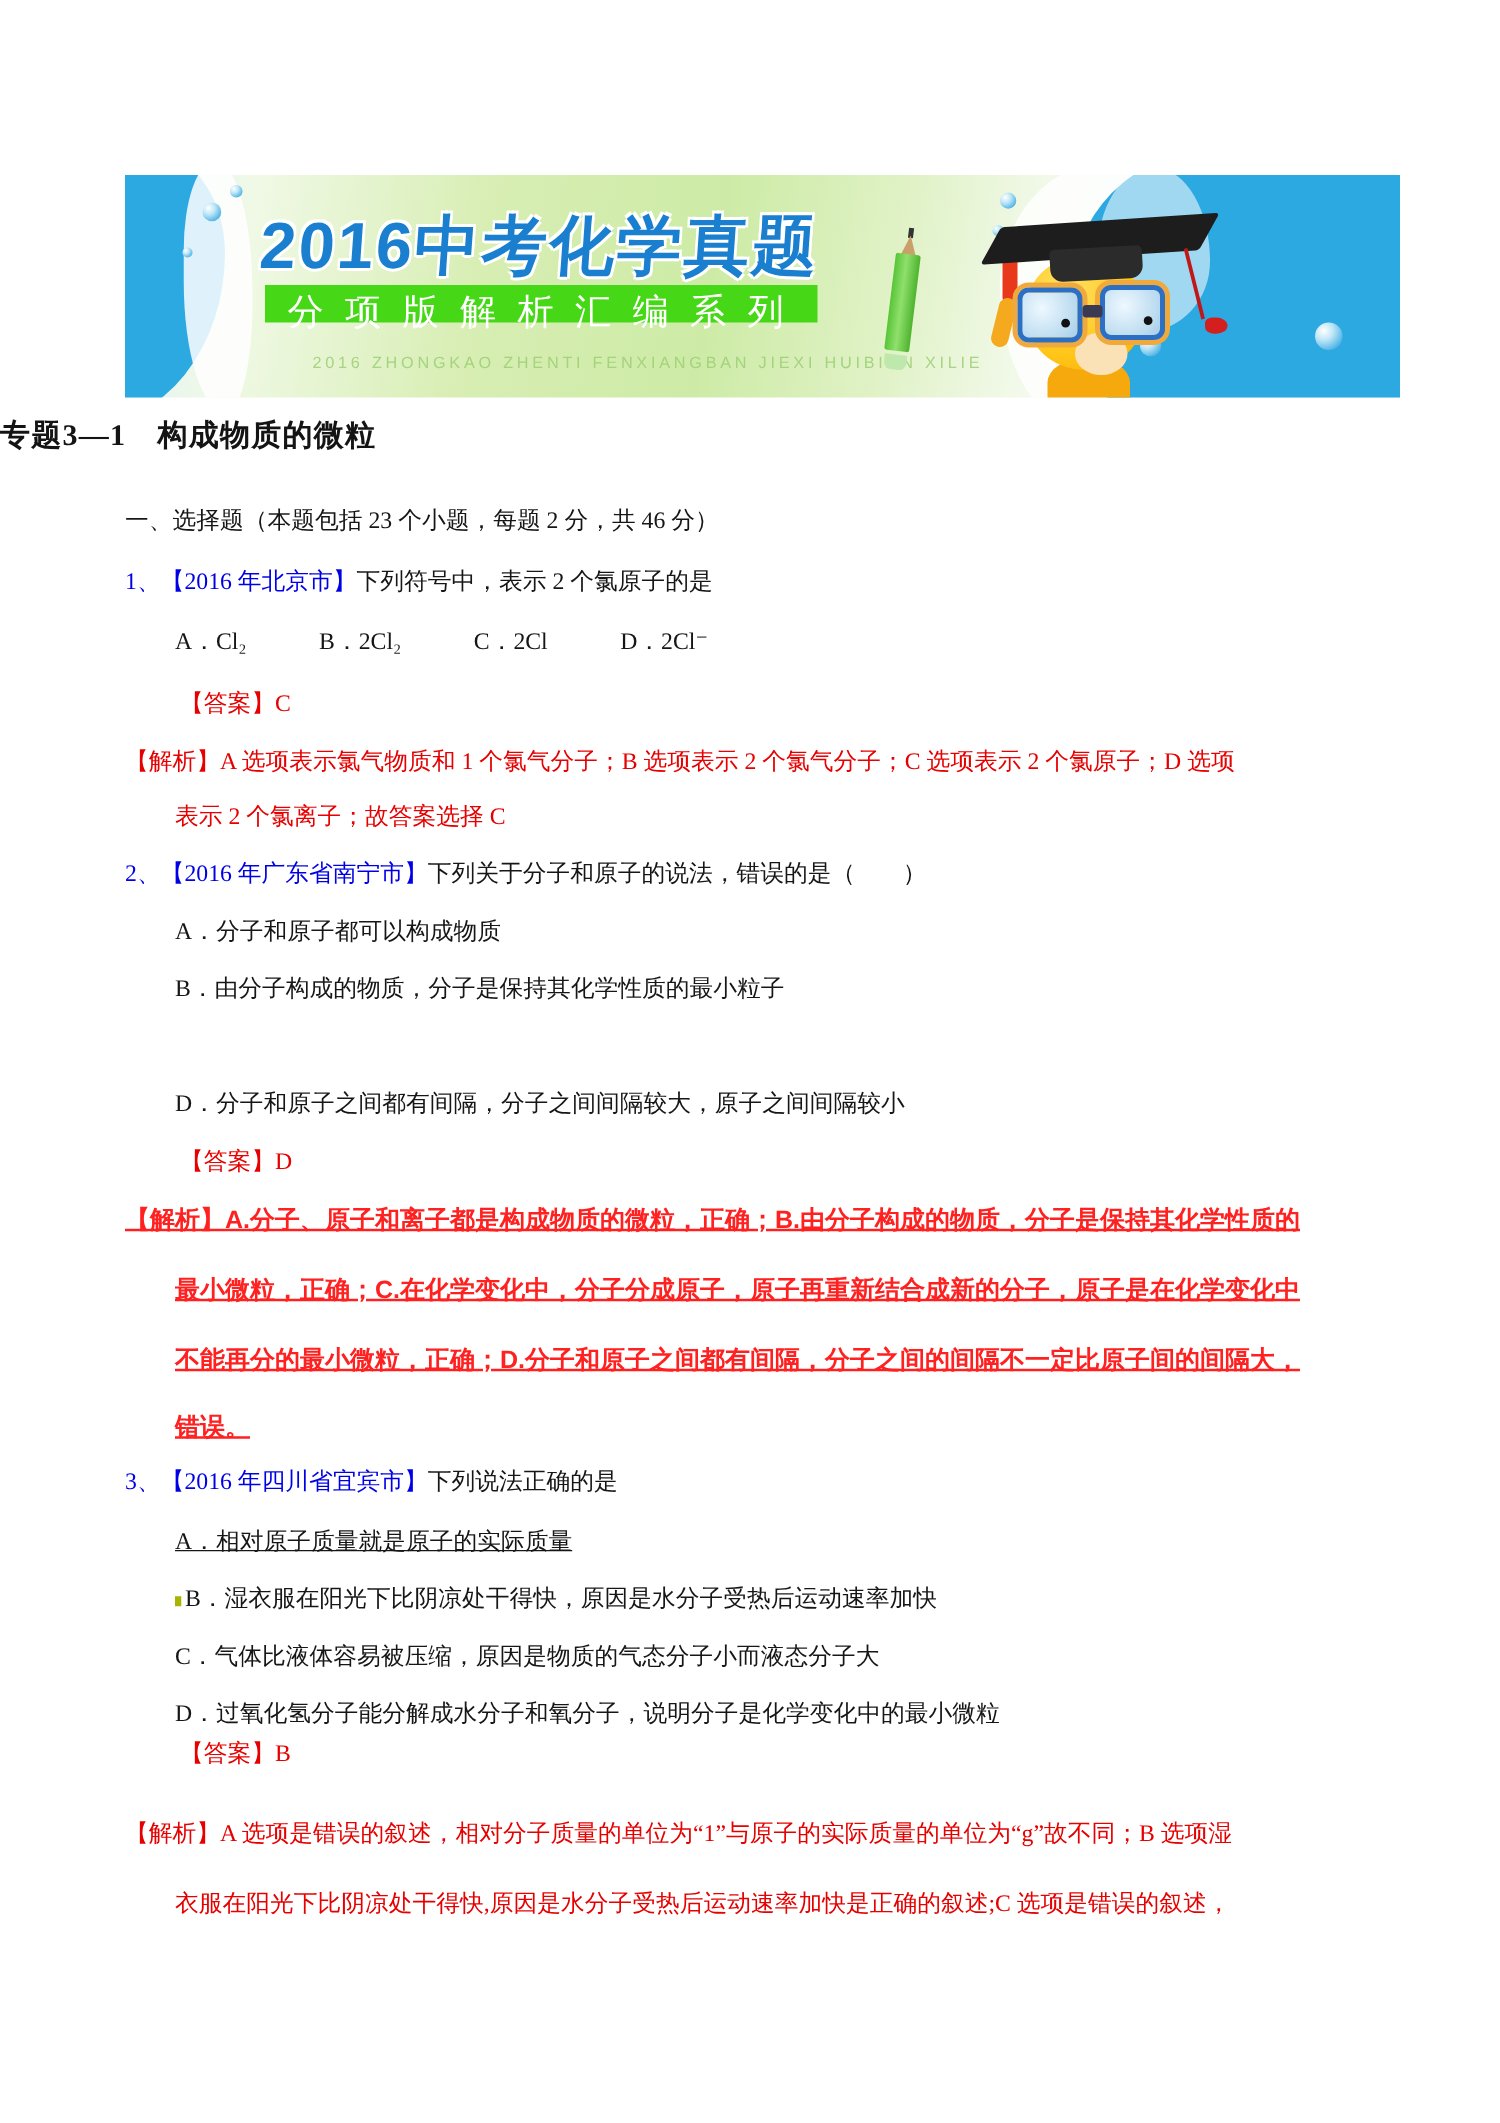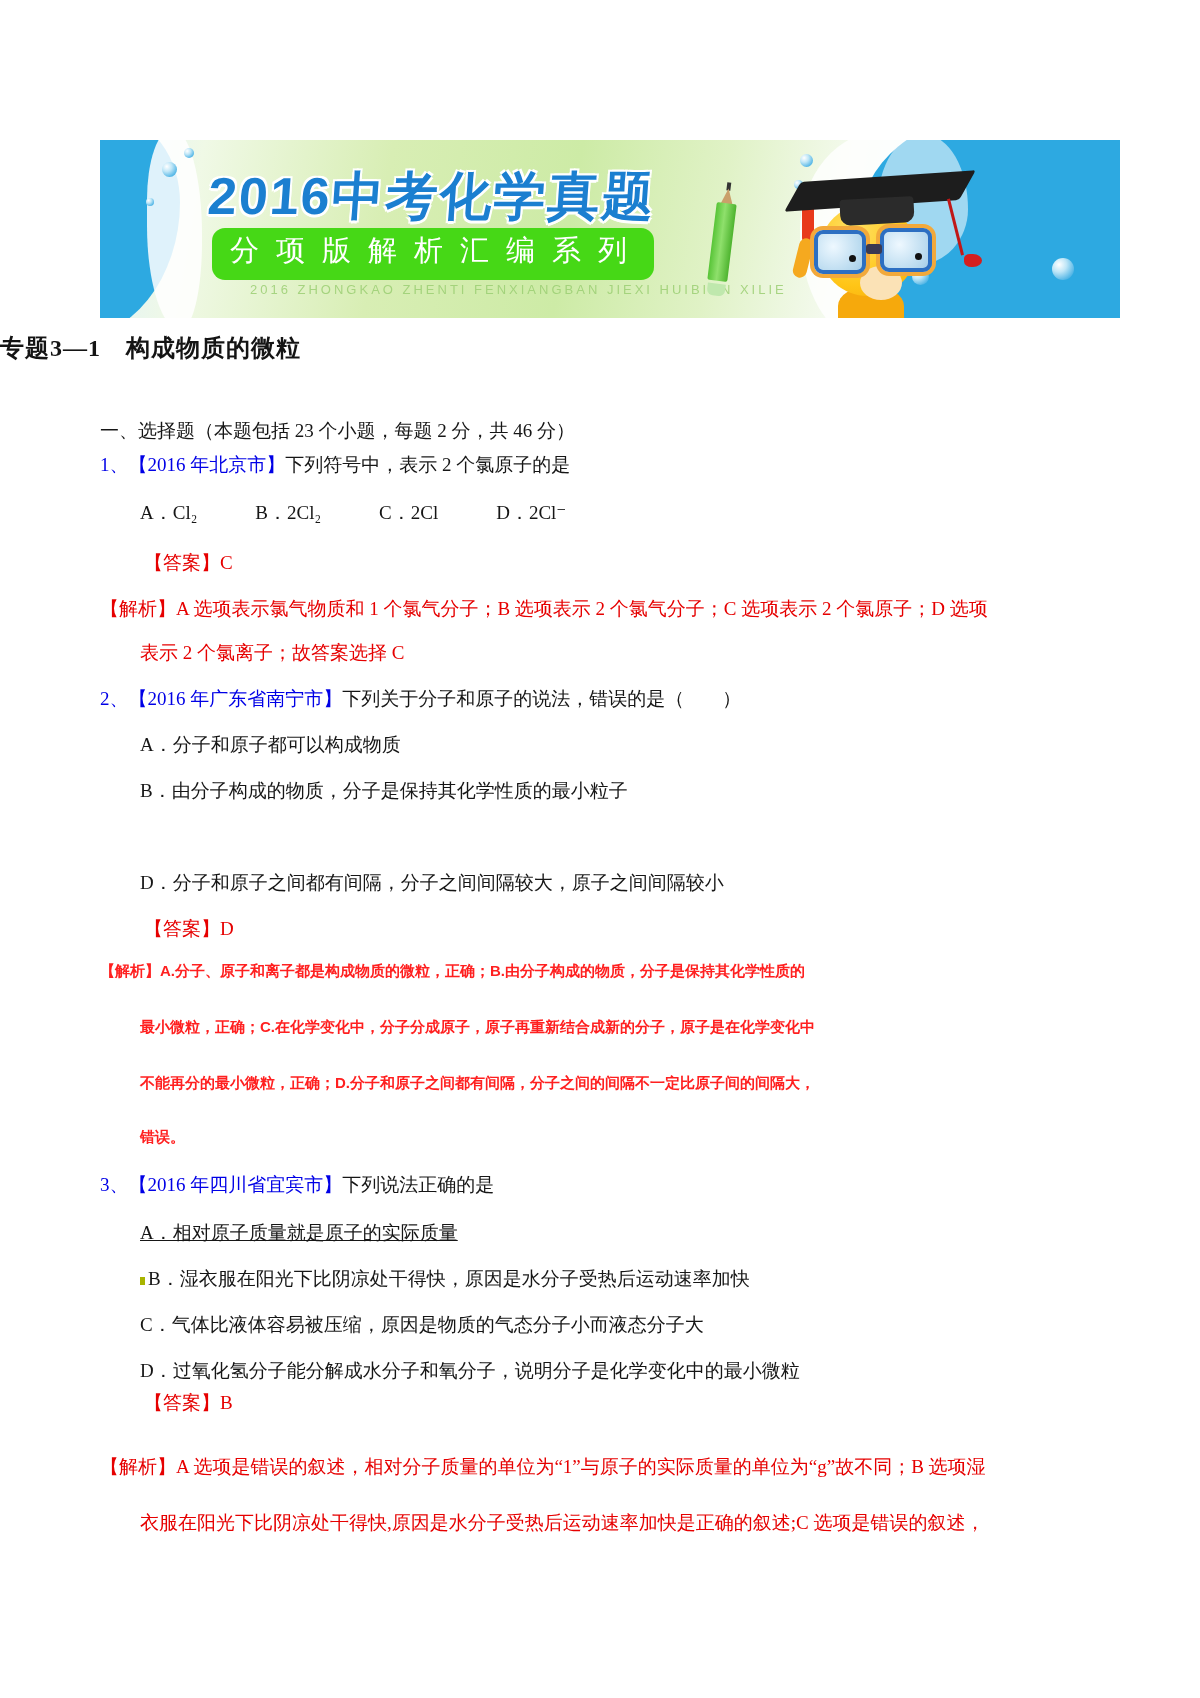--- a/index.html
+++ b/index.html
@@ -46,24 +46,24 @@
   }
   .banner-title {
     position:absolute; left:108px; top:22px; width:640px;
     font-family:"Liberation Sans","DejaVu Sans",sans-serif;
     font-weight:bold; font-size:52px; letter-spacing:2px;
     color:var(--title_blue); transform:skewX(-4deg);
     text-shadow:-2px -2px 0 #fff, 2px -2px 0 #fff, -2px 2px 0 #fff, 2px 2px 0 #fff, 0 3px 0 #fff;
     white-space:nowrap;
   }
   .banner-band {
-    position:absolute; left:112px; top:88px; height:52px; line-height:44px;
+    position:absolute; left:112px; top:88px; height:30px; line-height:44px;
     padding:0 10px 0 18px; background:var(--band_green);
     font-family:"Liberation Sans","DejaVu Sans",sans-serif;
-    font-size:29px; color:#ffffff; letter-spacing:17px; white-space:nowrap;border-radius:13px;
+    font-size:29px; color:#ffffff; letter-spacing:17px; white-space:nowrap;
   }
   .banner-watermark {
     position:absolute; left:150px; top:142px;
     font-family:"Liberation Sans","DejaVu Sans",sans-serif;
     font-size:13px; letter-spacing:3px; color:#9ccf74; opacity:.85; white-space:nowrap;
   }
   
   .pencil { position:absolute; left:612px; top:48px; width:20px; height:108px; transform:rotate(7deg); }
   .pencil .tip  { position:absolute; top:0; left:4px; width:0; height:0;
                   border-left:6px solid transparent; border-right:6px solid transparent;
@@ -105,22 +105,23 @@
   .doc-title {
     position:absolute; left:0; top:332px; width:100%; 
     font-size:24px; font-weight:bold; color:#141414; letter-spacing:1px;
   }
   .line { position:absolute; left:100px; font-size:19px; color:#161616; white-space:nowrap; }
   .indent { left:140px; }
   .blue { color:var(--question_blue); }
   .red  { color:var(--answer_red);margin-left:44px; }
   .ana  { color:var(--answer_red); }
   .ana-bold {
-    color:var(--analysis_red); font-weight:bold; font-size:15px;
-    font-family:"Liberation Sans","DejaVu Sans",sans-serif;
+    color:var(--analysis_red); font-weight:bold; font-size:20px;
+    font-family:"Liberation Sans","DejaVu Sans",sans-serif;
+    text-decoration:underline;
   }
   .opts-inline span.opt { display:inline-block; margin-right:58px;text-align:right; }
   .premark { display:inline-block; width:5px; height:8px; margin-right:3px; background:#a8b400; vertical-align:baseline; }
 </style>
 </head>
 <body>
 
 <div class="page">
 
   <div class="banner">
@@ -157,21 +158,21 @@
           <div class="pupil"></div>
         </div>
       <div class="goggle right">
           <div class="pupil"></div>
         </div>
       <div class="goggle-bridge"></div>
     </div>
   </div>
 
   <div class="doc-title">专题3—1　构成物质的微粒</div>
-  <div class="line" style="top:418px;">一、选择题（本题包括 23 个小题，每题 2 分，共 46 分）</div>
+  <div class="line" style="top:403px;">一、选择题（本题包括 23 个小题，每题 2 分，共 46 分）</div>
 
   <div class="line" style="top:452px;">
     <span class="blue">1、【2016 年北京市】</span><span>下列符号中，表示 2 个氯原子的是</span>
   </div>
   <div class="line indent opts-inline" style="top:500px;">
     <span class="opt">A．Cl₂</span><span class="opt">B．2Cl₂</span><span class="opt">C．2Cl</span><span class="opt">D．2Cl⁻</span>
   </div>
   <div class="line red" style="top:550px;">
     <span>【答案】</span><span>C</span>
   </div>

